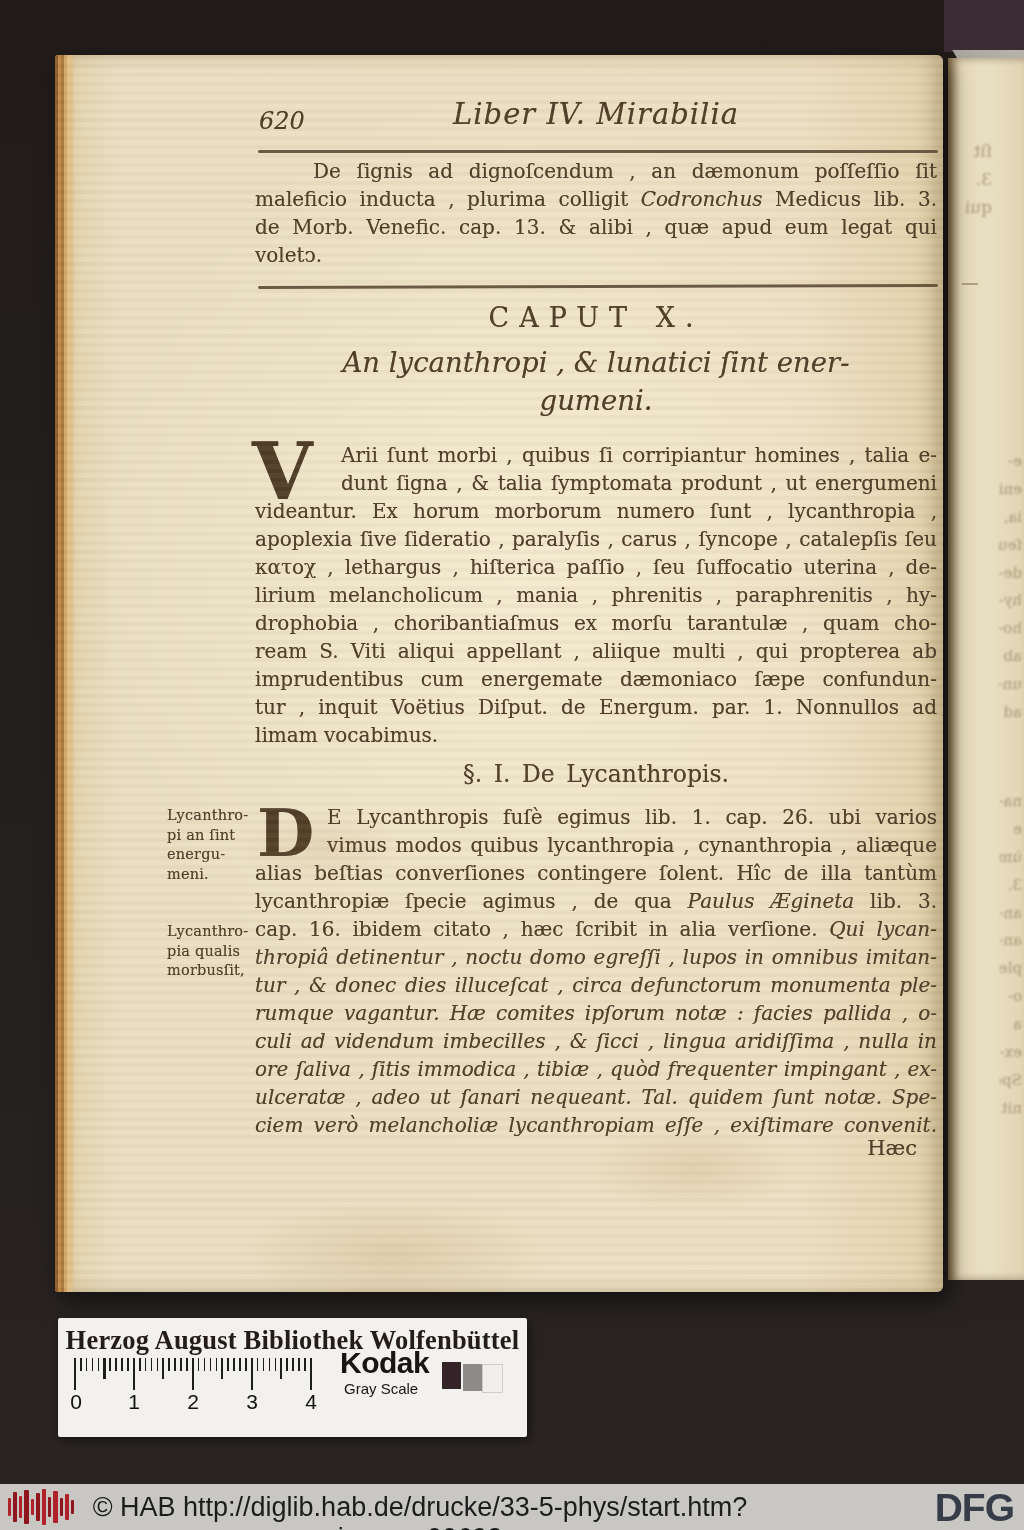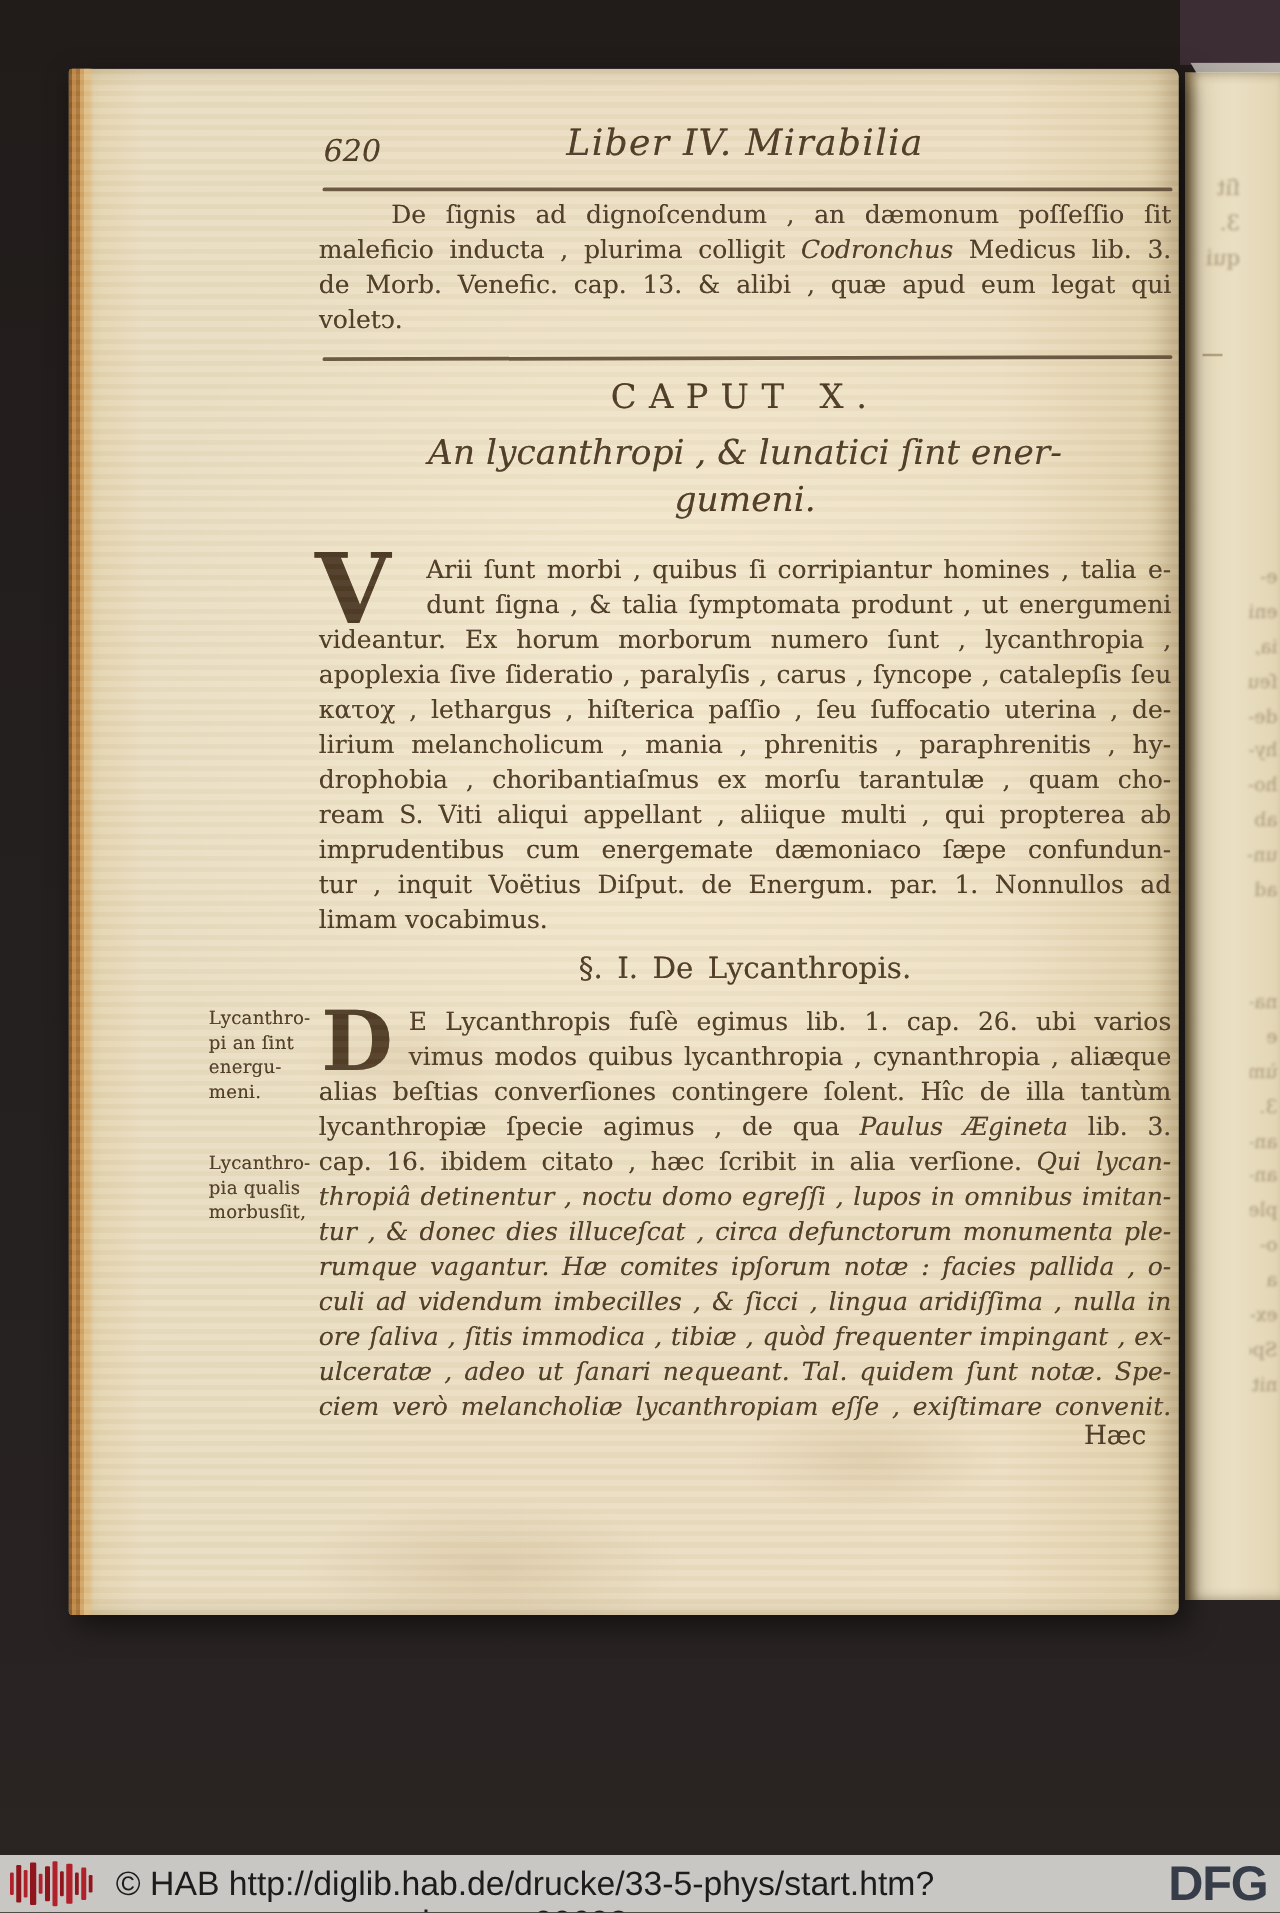--- a/index.html
+++ b/index.html
@@ -224,20 +224,37 @@
         <div class="tline"><span class="it">ore ſaliva , ſitis immodica , tibiæ , quòd frequenter impingant , ex-</span></div>
         <div class="tline"><span class="it">ulceratæ , adeo ut ſanari nequeant.  Tal. quidem ſunt notæ.  Spe-</span></div>
         <div class="tline"><span class="it">ciem verò melancholiæ lycanthropiam eſſe , exiſtimare convenit.</span></div>
       </div>
 
     <div class="catchword">Hæc</div>
 
     <div class="page-texture"></div>
   </div>
 
+  <div class="lib-label">
+    <div class="lib-title">Herzog August Bibliothek Wolfenbüttel</div>
+    <div class="ruler">
+      <span class="ruler-num" style="left:2px;">0</span>
+      <span class="ruler-num" style="left:60px;">1</span>
+      <span class="ruler-num" style="left:119px;">2</span>
+      <span class="ruler-num" style="left:178px;">3</span>
+      <span class="ruler-num" style="left:237px;">4</span>
+    </div>
+    <div class="kodak">Kodak</div>
+    <div class="grayscale-label">Gray Scale</div>
+    <div class="patches">
+      <span class="patch patch-dark"></span>
+      <span class="patch patch-mid"></span>
+      <span class="patch patch-light"></span>
+    </div>
+  </div>
 
   <div class="footer-bar">
     <div class="hab-logo">
       <span></span>
         <span></span>
         <span></span>
         <span></span>
         <span></span>
         <span></span>
       <span></span>

